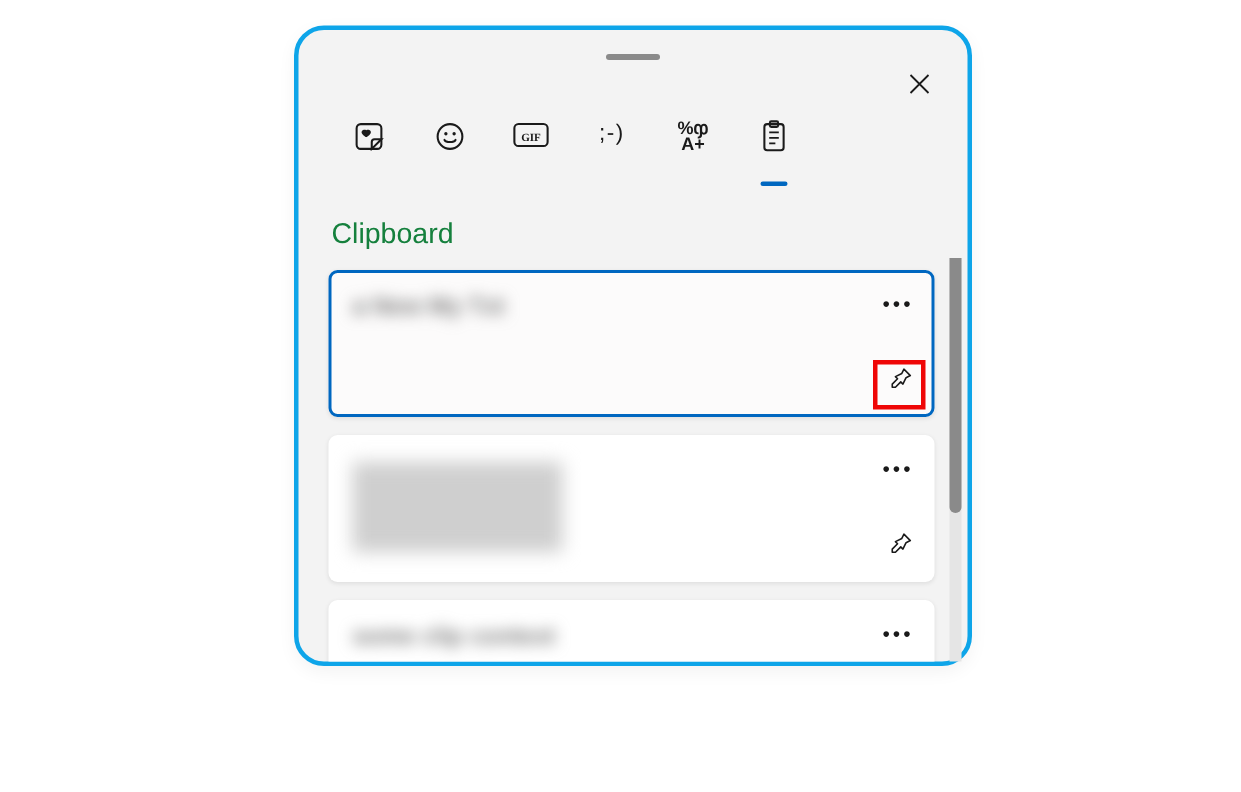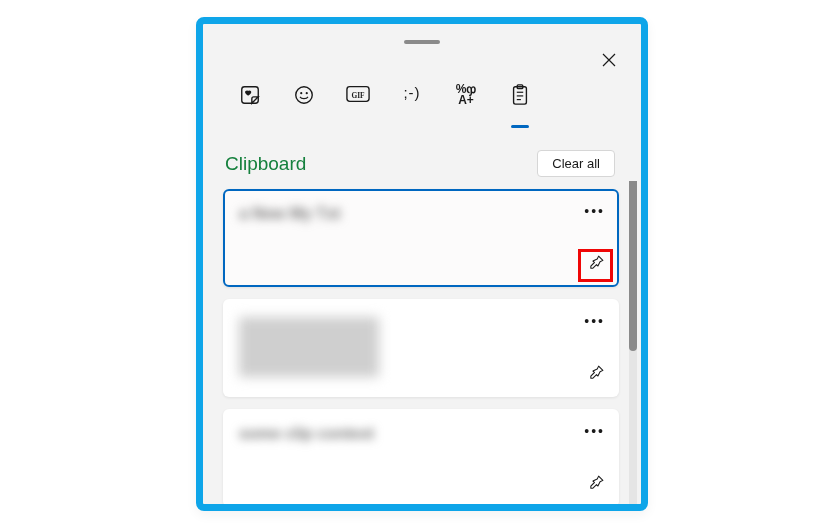--- a/index.html
+++ b/index.html
@@ -8,24 +8,24 @@
       height: 528px;
       background: #ffffff;
       font-family: "Segoe UI", sans-serif;
       position: relative;
     }
     .panel {
       position: absolute;
       left: 196px;
       top: 17px;
       width: 452px;
-      height: 494px;
+      height: 427px;
       background: #f3f3f3;
-      border: 7px solid #0ea5e9;
-      border-radius: 8px;
+      border: 3px solid #0ea5e9;
+      border-radius: 20px;
       display: flex;
       flex-direction: column;
       box-shadow: 0 4px 12px rgba(0,0,0,0.05);
     }
     .drag-handle {
       width: 36px;
       height: 4px;
       background: #8a8a8a;
       border-radius: 2px;
       margin: 16px auto 0 auto;
@@ -239,21 +239,20 @@
         <line x1="6.5" y1="9" x2="13.5" y2="9" stroke="#1a1a1a" stroke-width="1.3"></line>
         <line x1="6.5" y1="13" x2="13.5" y2="13" stroke="#1a1a1a" stroke-width="1.3"></line>
         <line x1="6.5" y1="17" x2="11" y2="17" stroke="#1a1a1a" stroke-width="1.3"></line>
       </svg>
       <div class="tab-underline"></div>
     </div>
   </div>
 
   <div class="header-row">
     <div class="title">Clipboard</div>
-    <button class="clear-btn">Clear all</button>
   </div>
 
   <div class="content-area">
     <div class="scrollbar-track">
       <div class="scrollbar-thumb"></div>
     </div>
 
     <div class="cards">
 
       <div class="card selected card-tall">

